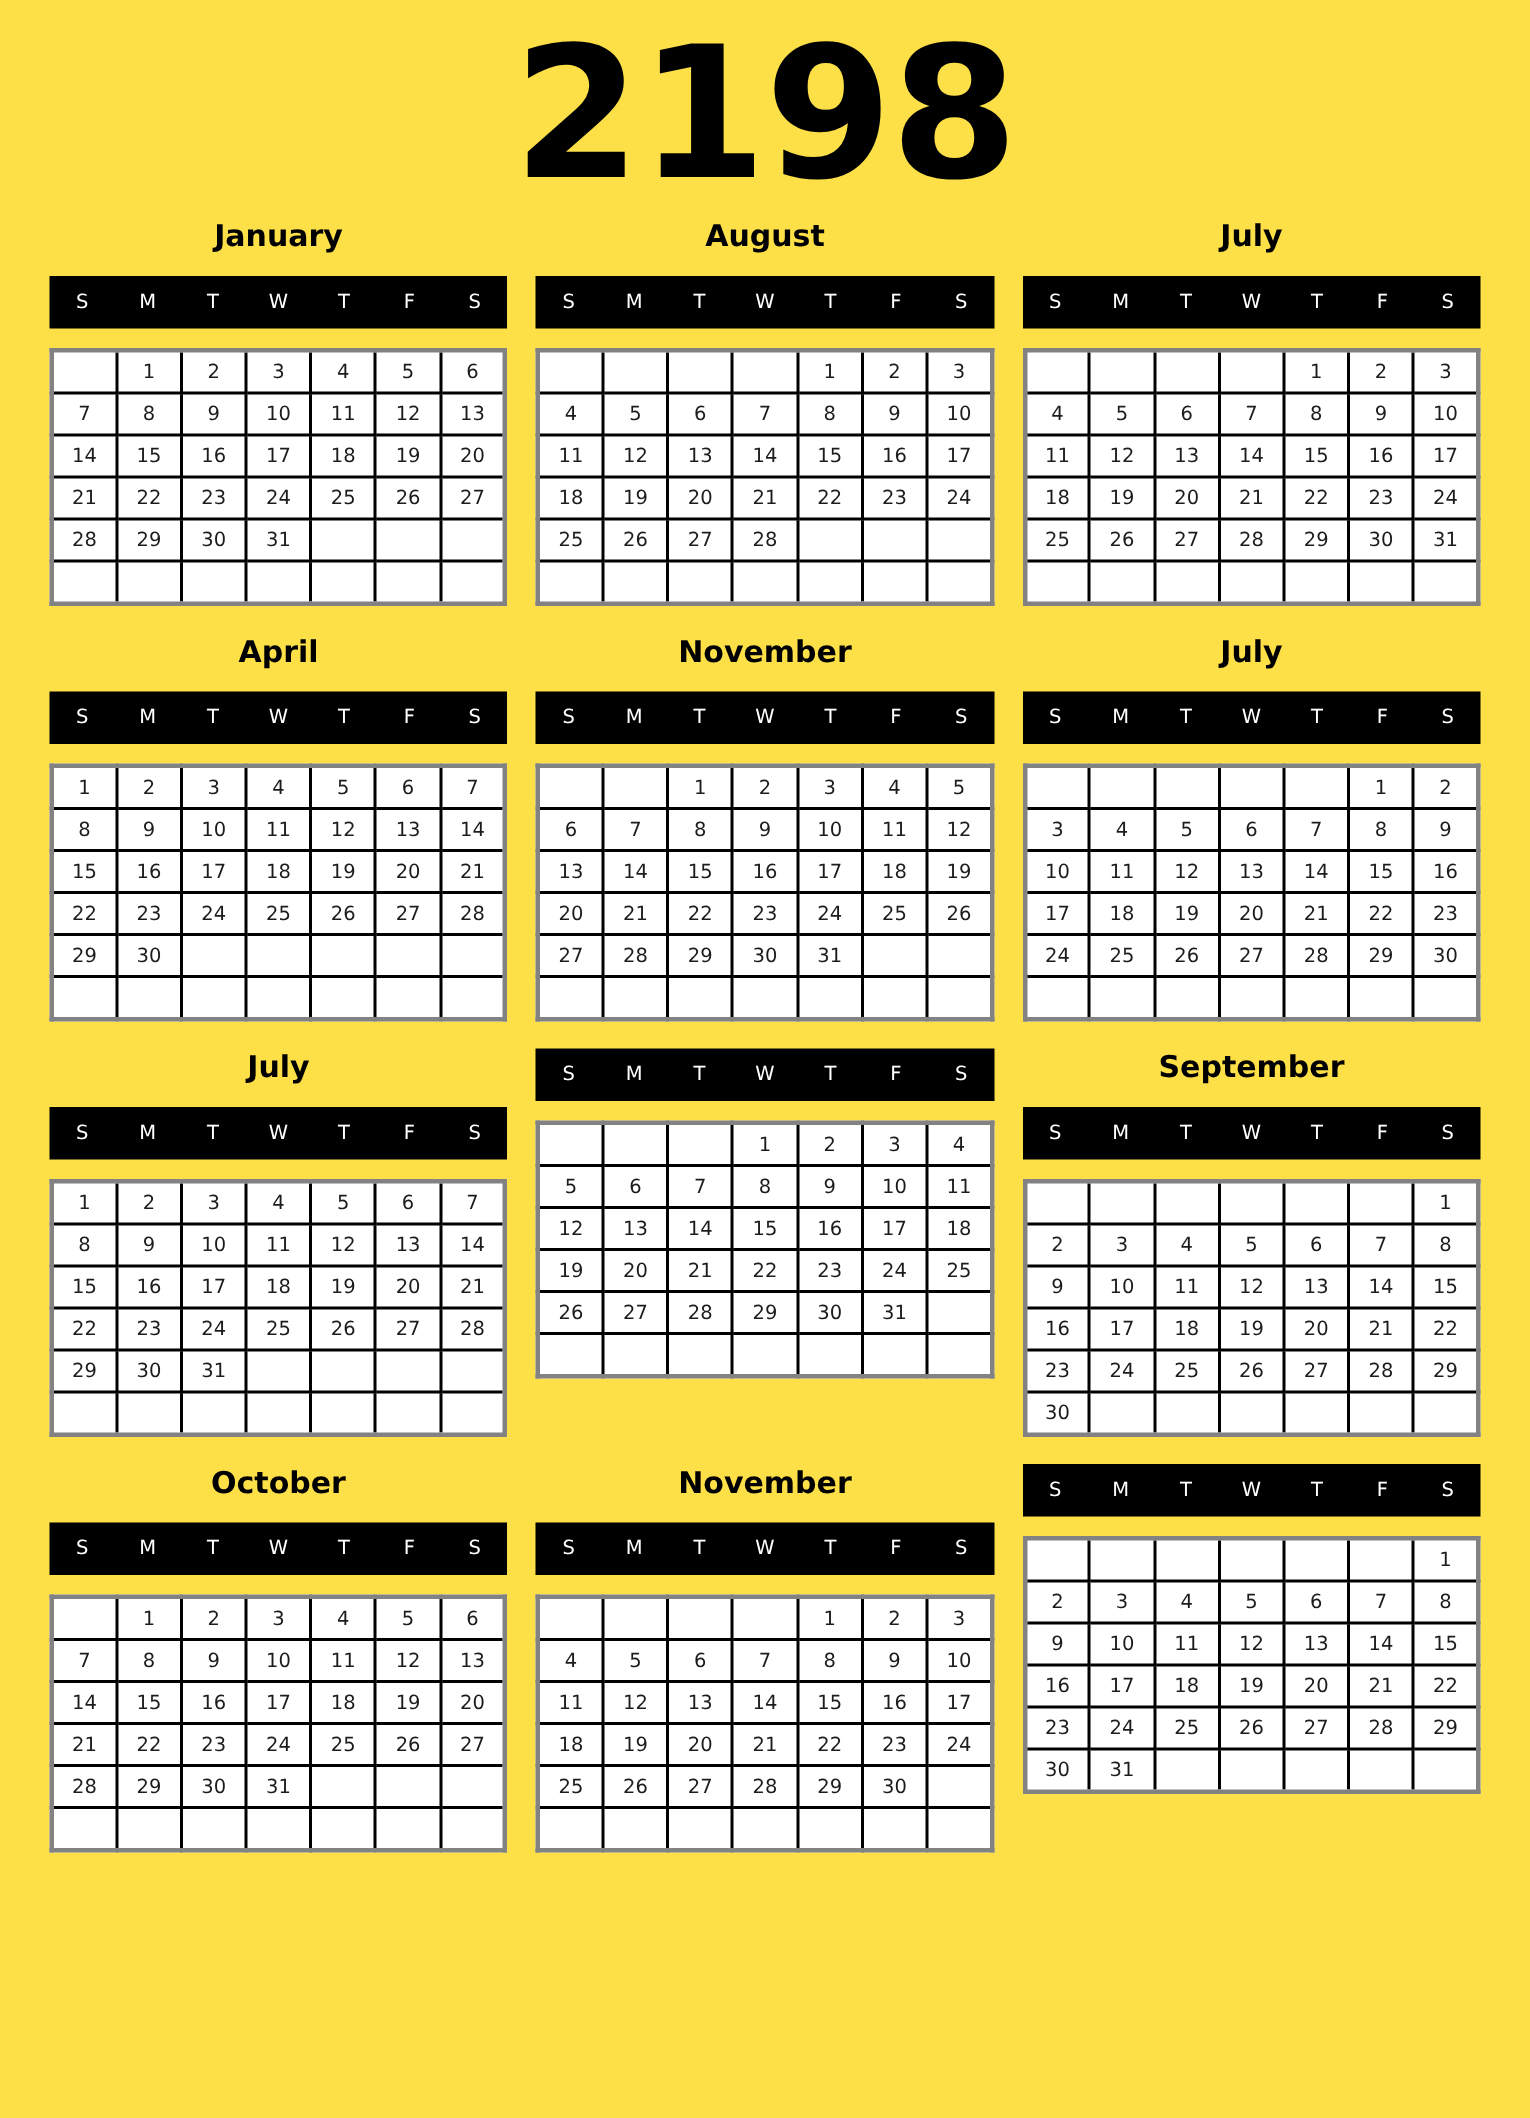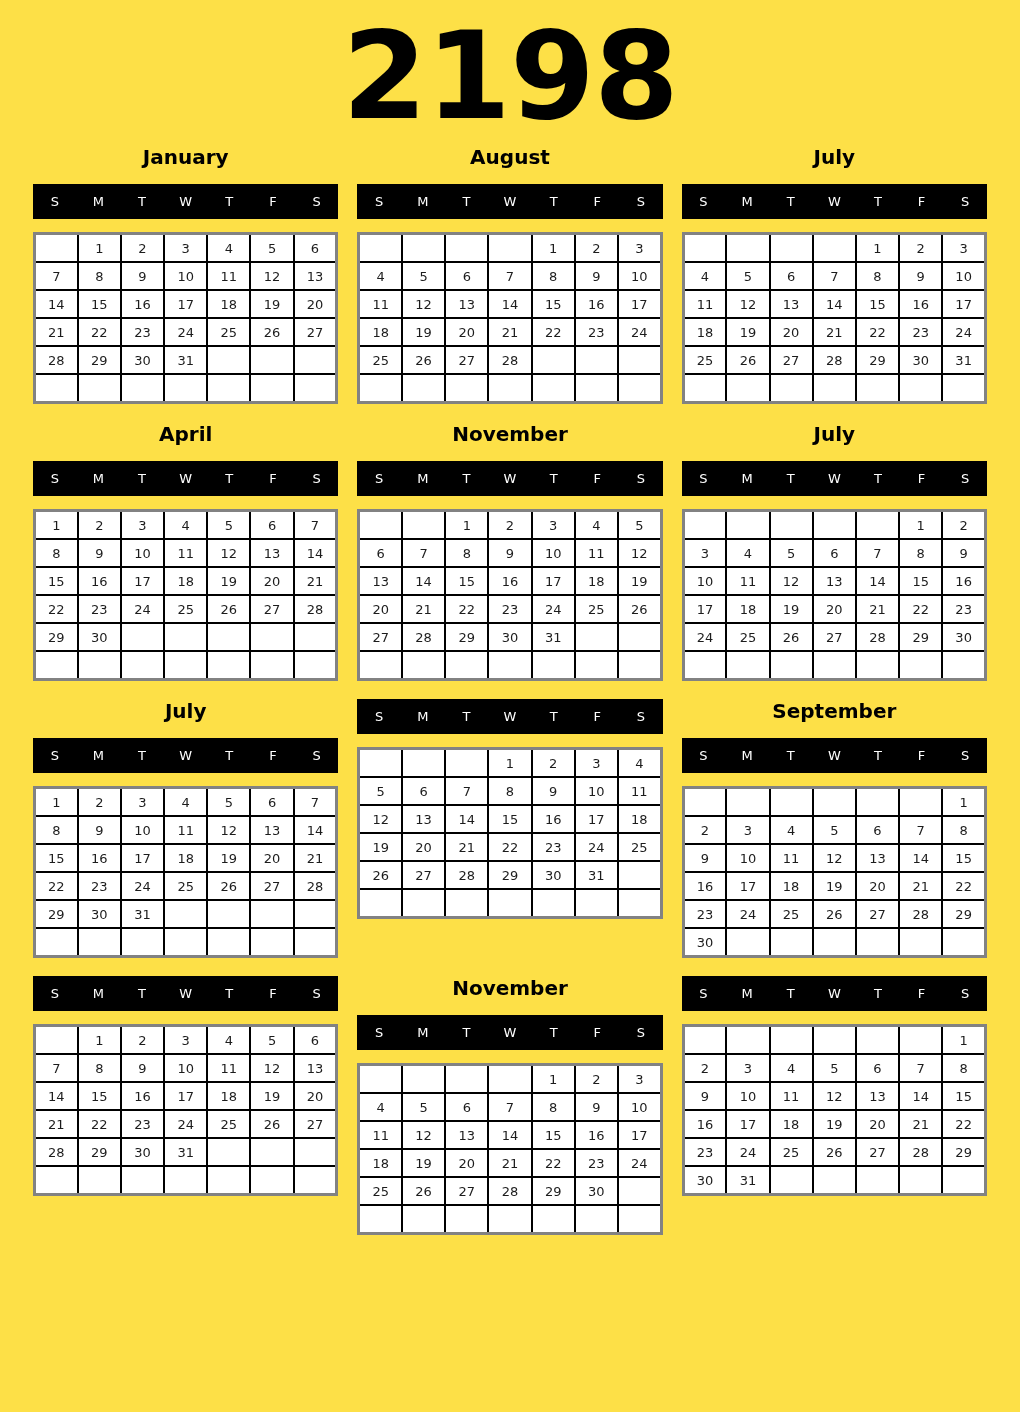--- a/index.html
+++ b/index.html
@@ -698,20 +698,21 @@
               <td></td>
               <td></td>
               <td></td>
               <td></td>
               <td></td>
             </tr>
           </tbody>
         </table>
       </section>
       <section class="month">
+        <h2 class="month-name">October</h2>
         <div class="dow-row">
           <span class="dow-cell">S</span>
           <span class="dow-cell">M</span>
           <span class="dow-cell">T</span>
           <span class="dow-cell">W</span>
           <span class="dow-cell">T</span>
           <span class="dow-cell">F</span>
           <span class="dow-cell">S</span>
         </div>
         <table class="grid-table">

